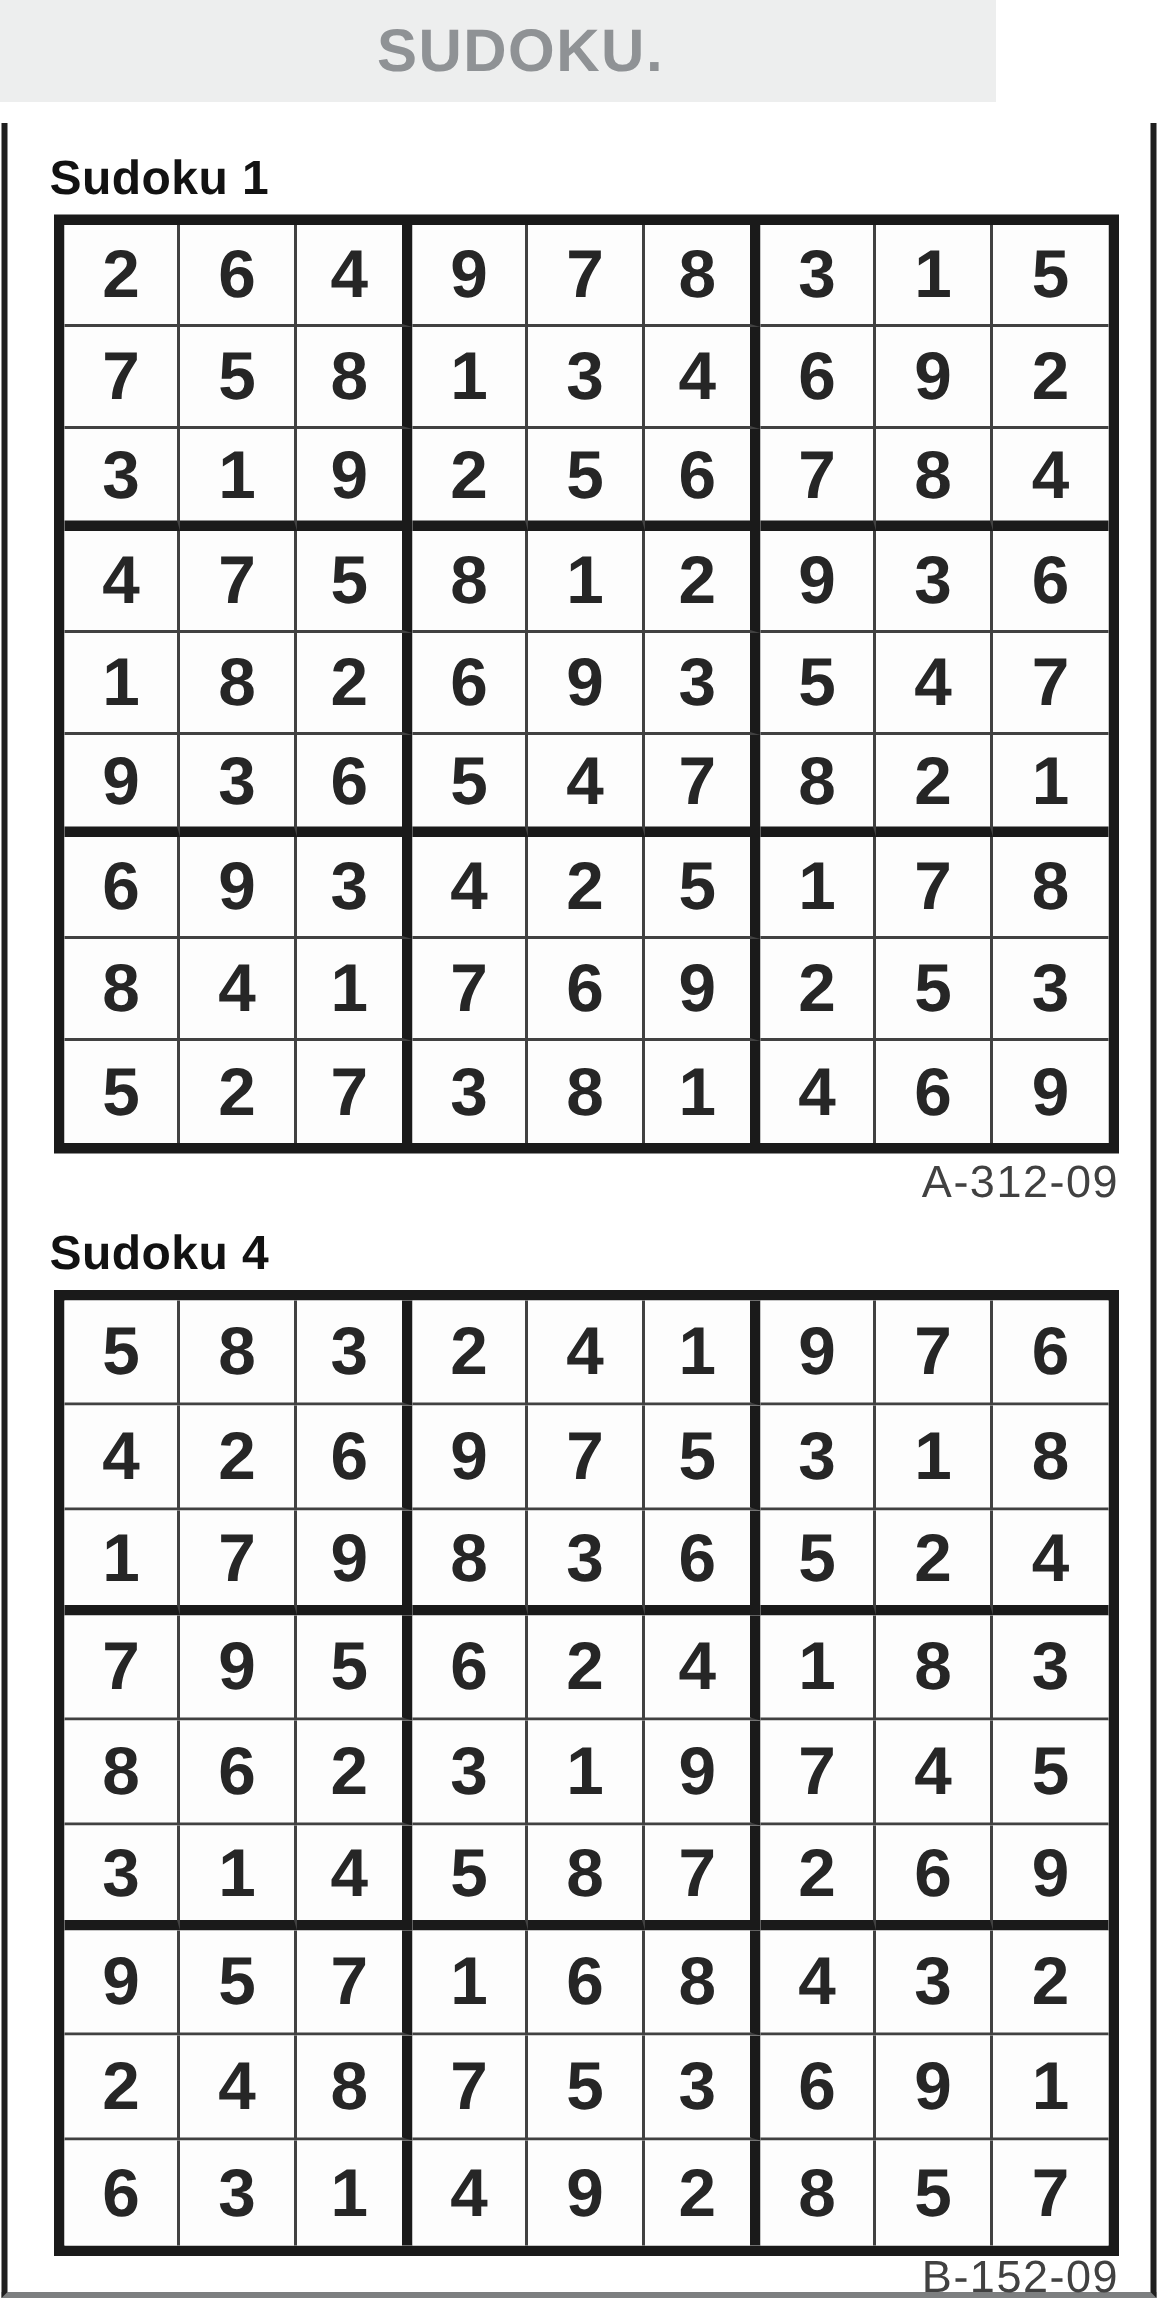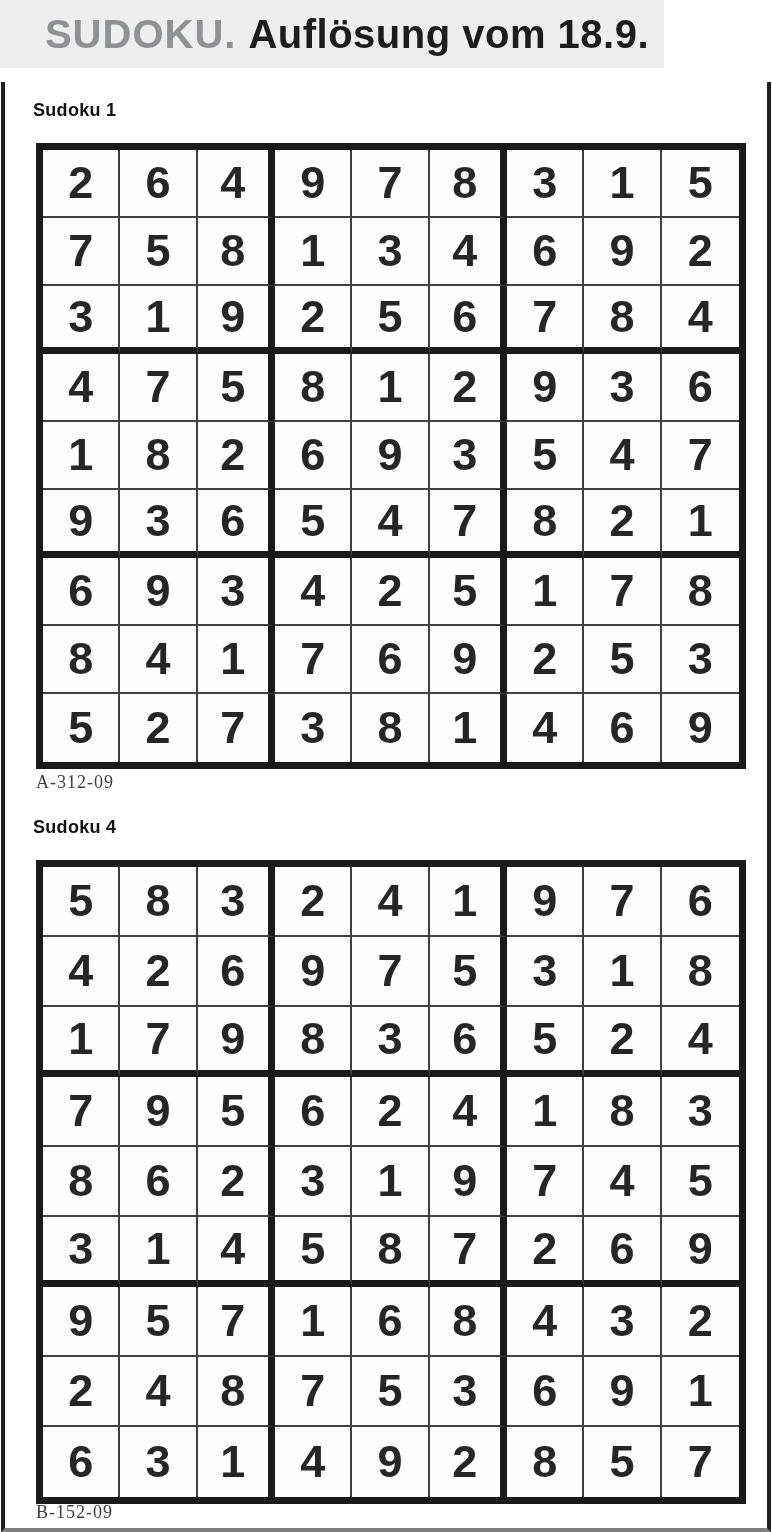--- a/index.html
+++ b/index.html
@@ -32,21 +32,21 @@
   .page-frame {
     position:absolute; top:82px; left:1px; right:1px; bottom:0;
     border-left:4px solid #1f1f1f;
     border-right:4px solid #1f1f1f;
     border-bottom:4px solid #7d7f80;
     pointer-events:none;
   }
 
   .section-label {
     position:absolute; left:33px;
-    font-weight:bold; font-size:18px; color:#121212; letter-spacing:0.3px;
+    font-weight:bold; font-size:32px; color:#121212; letter-spacing:0.3px;
   }
   #label-1 { top:100px; }
   #label-2 { top:817px; }
 
   .sudoku {
     position:absolute; left:36px; width:710px;
     border:7px solid #1a1a1a;
     background:#ffffff;
     display:grid;
     grid-template-columns:repeat(9, 1fr);
@@ -63,32 +63,31 @@
     border-right:2px solid #414141;
     border-bottom:2px solid #414141;
   }
   .cell.br { border-right:7px solid #1a1a1a; }
   .cell.bb { border-bottom:7px solid #1a1a1a; }
   .cell.nr { border-right:none; }
   .cell.nb { border-bottom:none; }
 
   .grid-code {
     position:absolute; left:36px; width:710px;
-    text-align:left;
-    font-size:18px; font-weight:normal; color:#414141; letter-spacing:1px;font-family:Liberation Serif, serif;
+    text-align:right;
+    font-size:30px; font-weight:normal; color:#414141; letter-spacing:1px;
   }
   #code-1 { top:772px; }
   #code-2 { top:1502px; }
 </style>
 </head>
 <body>
 
 <div class="header">
   <span class="kicker">SUDOKU.</span>
-  <span class="title">Auflösung vom 18.9.</span>
 </div>
 
 <div class="page-frame"></div>
 
 <div class="section-label" id="label-1">Sudoku 1</div>
 <div class="sudoku" id="grid-1">
     <div class="cell">2</div>
     <div class="cell">6</div>
     <div class="cell br">4</div>
     <div class="cell">9</div>

